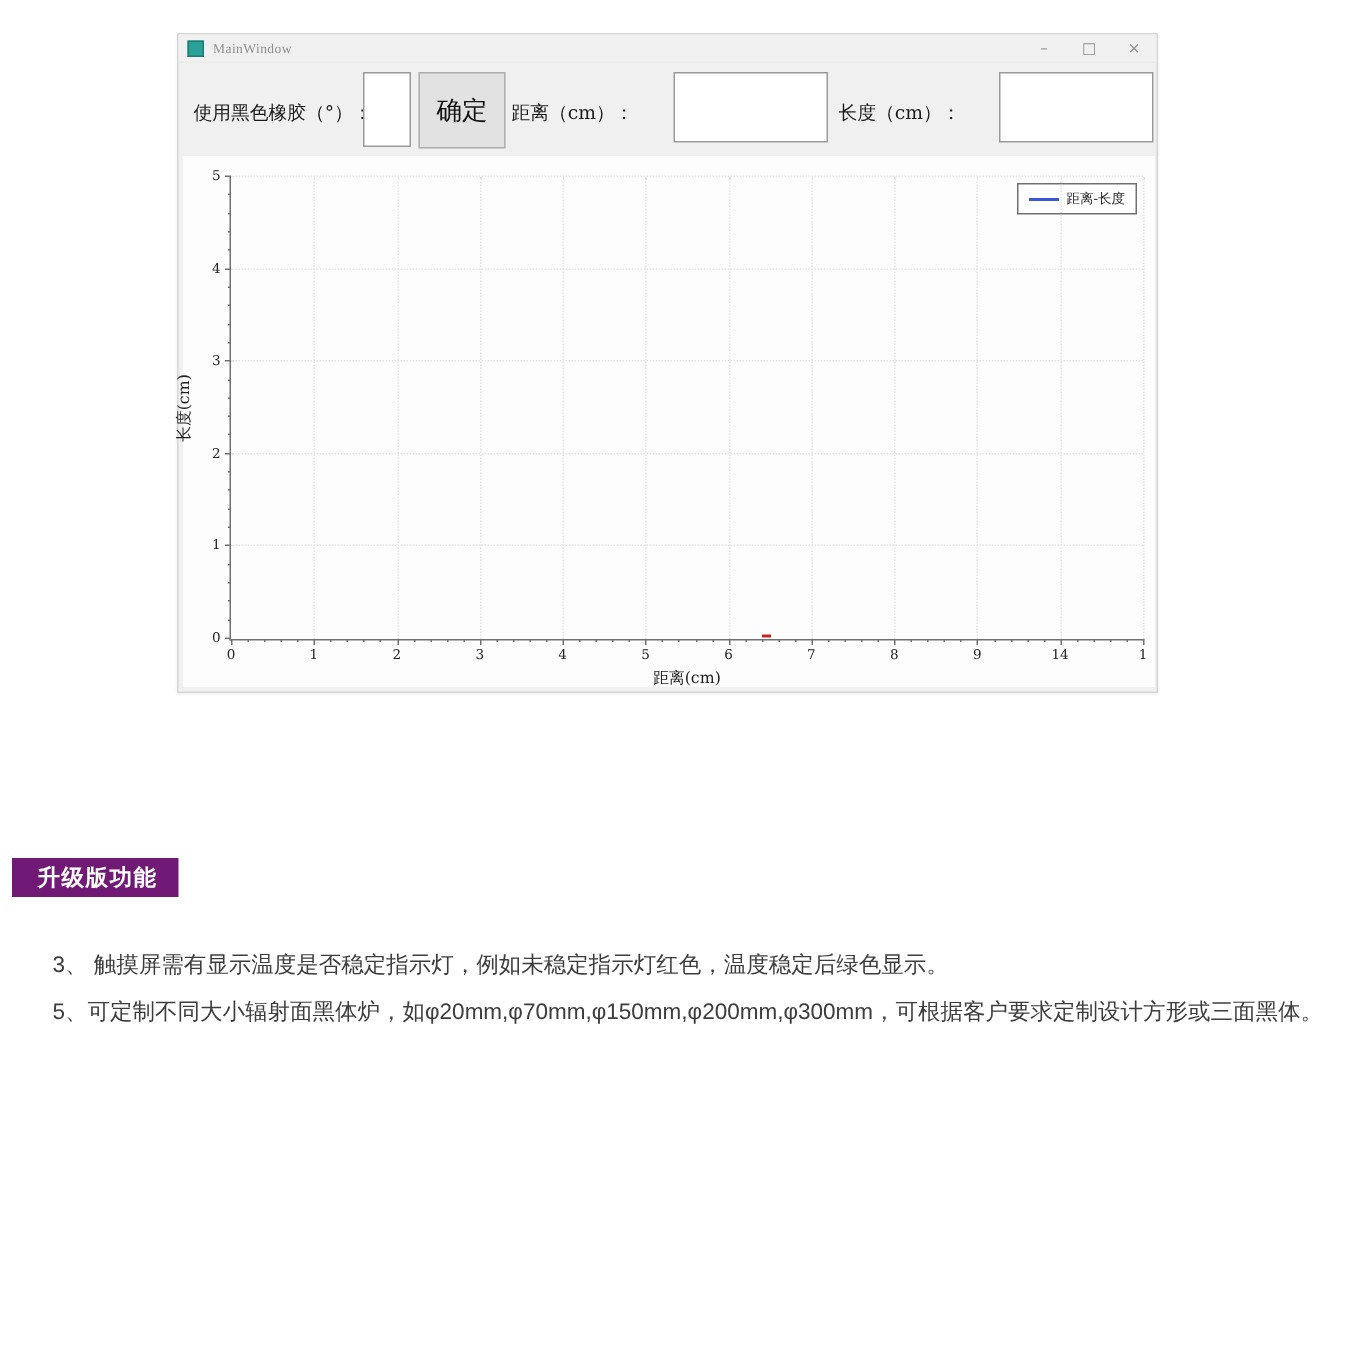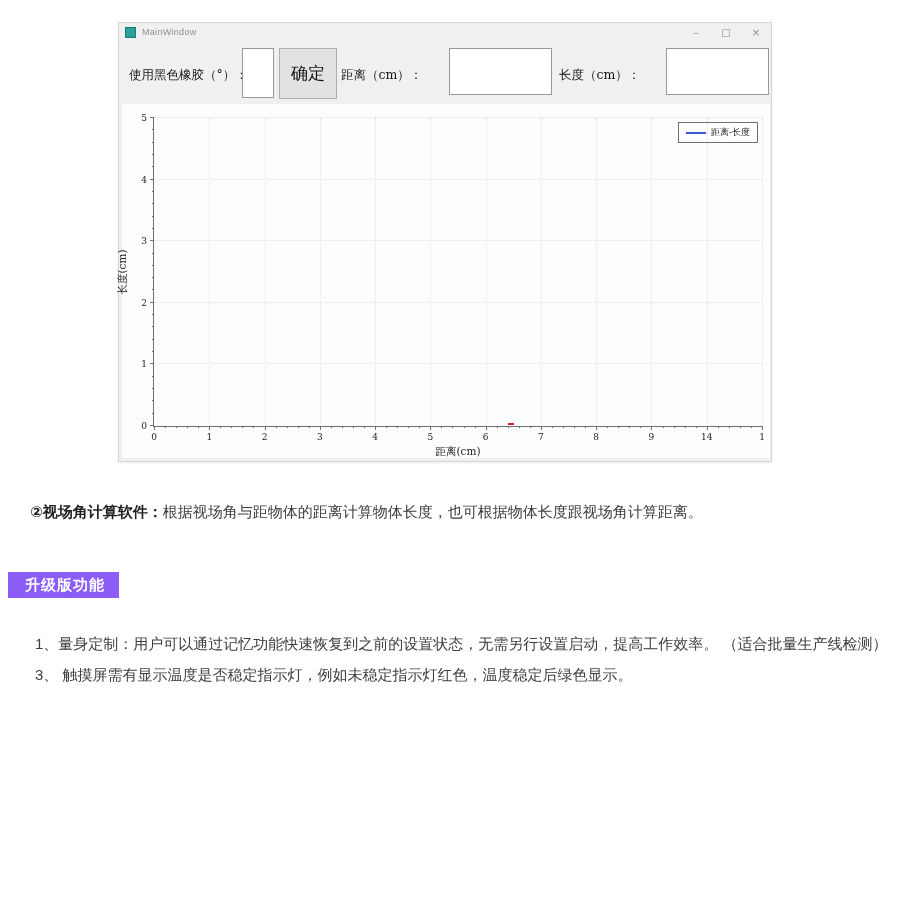--- a/index.html
+++ b/index.html
@@ -7,21 +7,21 @@
   .page{position:relative;width:900px;height:901px;background:#fff;}
 
   
   .app-window{position:absolute;left:118px;top:22px;width:654px;height:440px;
     background:#f0f0f0;border:1px solid #d6d6d6;box-sizing:border-box;
     font-family:"DejaVu Serif","Liberation Serif",serif;box-shadow:0 1px 2px rgba(0,0,0,0.08);}
   .titlebar{position:absolute;left:0;top:0;right:0;height:18px;background:#f0f0f0;
     border-bottom:1px solid #ebebeb;display:flex;align-items:center;}
   .win-icon{width:9px;height:9px;margin-left:6px;background:#2aa198;border:1px solid #1b7d74;}
   .win-title{margin-left:6px;font-size:9px;color:#8f8f8f;letter-spacing:0.3px;
-    font-family:Liberation Sans, sans-serif;}
+    font-family:Liberation Serif, serif;}
   .win-buttons{position:absolute;right:0;top:0;height:18px;display:flex;}
   .win-btn{width:30px;height:18px;display:flex;align-items:center;justify-content:center;
     font-size:10px;color:#8f8f8f;font-family:"DejaVu Sans",sans-serif;cursor:default;}
 
   
   .toolbar-label{position:absolute;font-size:12.5px;color:#1a1a1a;white-space:nowrap;}
   .tb-input{position:absolute;background:#ffffff;border:1px solid #999;box-sizing:border-box;
     font-size:14px;padding:2px;font-family:inherit;}
   .confirm-btn{position:absolute;left:160px;top:25px;width:58px;height:51px;
     background:#e2e2e2;border:1px solid #aeaeae;font-size:17px;color:#111;
@@ -209,23 +209,20 @@
           <div class="ytick minor" style="bottom: 76%;"></div>
           <div class="ytick minor" style="bottom: 84%;"></div>
           <div class="ytick minor" style="bottom: 88%;"></div>
           <div class="ytick minor" style="bottom: 92%;"></div>
           <div class="ytick minor" style="bottom: 96%;"></div>
           <div class="marker" style="left: 58.6364%; bottom: calc(0% + 1px); background: rgb(204, 34, 34);"></div>
         </div>
     </div>
   </div>
 
-  <div class="caption">
-    <b>②视场角计算软件：</b><span>根据视场角与距物体的距离计算物体长度，也可根据物体长度跟视场角计算距离。</span>
-  </div>
-
-  <div class="badge" style="background: #8b5cf6; padding-left: 17px;">升级版功能</div>
+
+  <div class="badge" style="background: #701a75; padding-left: 17px;">升级版功能</div>
 
   <div class="features">
-    <p>1、量身定制：用户可以通过记忆功能快速恢复到之前的设置状态，无需另行设置启动，提高工作效率。 （适合批量生产线检测）</p>
     <p>3、 触摸屏需有显示温度是否稳定指示灯，例如未稳定指示灯红色，温度稳定后绿色显示。</p>
+    <p>5、可定制不同大小辐射面黑体炉，如φ20mm,φ70mm,φ150mm,φ200mm,φ300mm，可根据客户要求定制设计方形或三面黑体。</p>
   </div>
 </div>
 
 </body></html>

